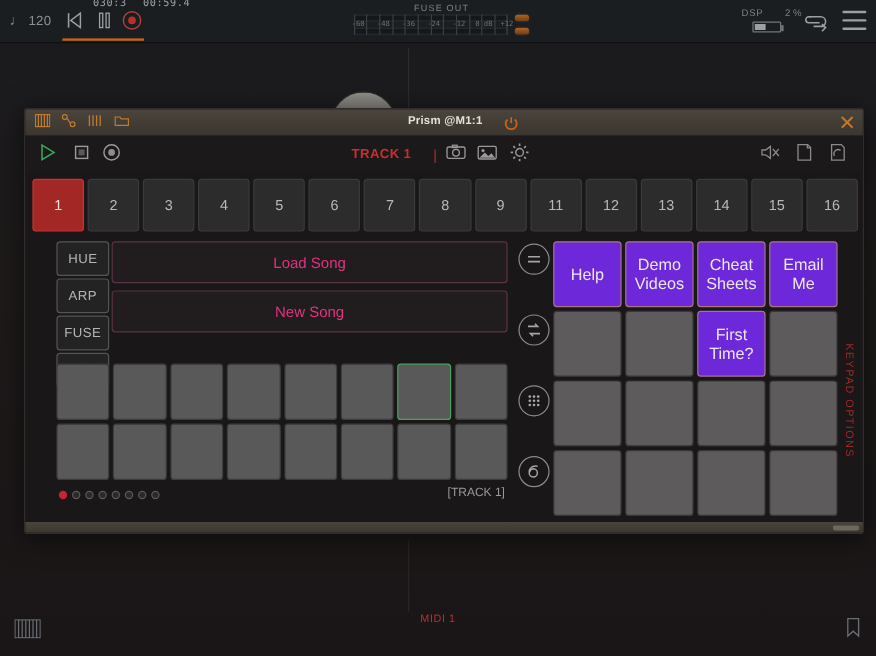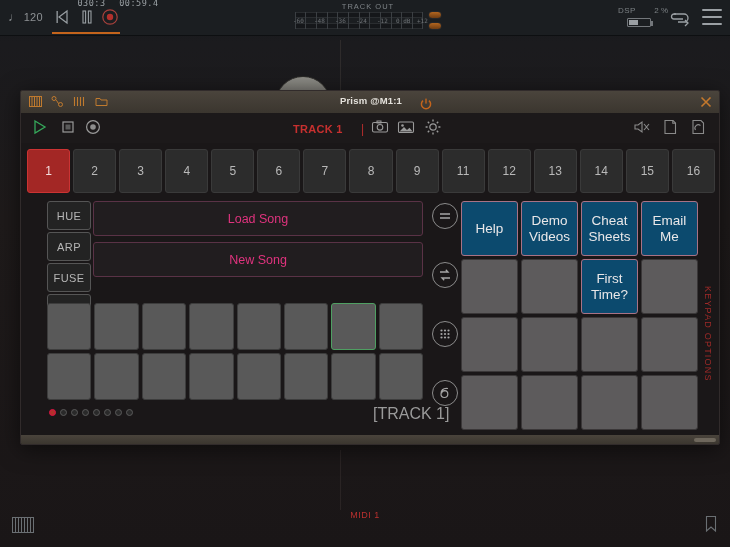--- a/index.html
+++ b/index.html
@@ -114,29 +114,29 @@
   .lpads { position:absolute; left:26px; top:212px; width:376px; }
   .lpad-row { display:flex; gap:3px; margin-bottom:3px; }
   .lpad { width:44.8px; height:47px; background:#595959; border:1px solid #3d3d3d;
           border-radius:3px; cursor:pointer; }
   .lpad.sel { border:1px solid #4f9f62; }
 
   
   .dots { position:absolute; left:28px; top:318px; display:flex; gap:4px; align-items:center; }
   .dot { width:7px; height:7px; border-radius:50%; border:1px solid #5a5a5a; background:#2a2a2a; }
   .dot.on { background:#b4302c; border-color:#d14; }
-  .trackfoot { position:absolute; left:352px; top:314px; color:#9a9a9a; font-size:16px; }
+  .trackfoot { position:absolute; left:352px; top:314px; color:#9a9a9a; font-size:10px; }
 
   
   .rpads { position:absolute; left:440px; top:110px; }
   .rpad-row { display:flex; gap:3px; margin-bottom:3px; }
   .rpad { width:57px; height:55px; background:#5d5b5c; border:1px solid #3a3738; border-radius:3px;
           display:flex; align-items:center; justify-content:center; text-align:center;
           color:#e9e7e8; font-size:13.5px; line-height:1.12; cursor:pointer; padding:0 2px; }
-  .rpad.lit { background:#0c4a6e; border:1px solid #a97285; }
+  .rpad.lit { background:#6d28d9; border:1px solid #a97285; }
 
   .keypadopts { position:absolute; right:6px; top:195px; color:#9e2a28; font-size:9px;
                 letter-spacing:1.2px; writing-mode:vertical-rl; text-orientation:mixed; }
 
   .win-footer { position:absolute; left:0; bottom:0; width:700px; height:9px;
                 background:linear-gradient(180deg,#4a443c,#3b362f); }
   .resize-grip { position:absolute; right:5px; bottom:2px; width:22px; height:4px;
                  background:#6e675c; border-radius:2px; cursor:nwse-resize;}
 
   
@@ -182,21 +182,21 @@
       <div class="tp-btn tp-rec">
         <svg width="20" height="20" viewBox="0 0 20 20">
             <circle cx="10" cy="10" r="7.2" fill="none" stroke="#a8413c" stroke-width="1.2"></circle>
             <circle cx="10" cy="10" r="3.2" fill="#b4302c"></circle>
           </svg>
       </div>
       <div class="tp-underline"></div>
     </div>
 
     <div class="meterbox">
-      <div class="meter-title">TRACK OUT</div>
+      <div class="meter-title">FUSE OUT</div>
       <div class="meter-row r1"></div>
       <div class="meter-row r2"></div>
       <div class="meter-ticks">
         <div class="mt" style="left:0px"></div>
           <div class="mt" style="left:10px"></div>
         <div class="mt" style="left:21px"></div>
           <div class="mt" style="left:32px"></div>
         <div class="mt" style="left:42px"></div>
           <div class="mt" style="left:53px"></div>
         <div class="mt" style="left:64px"></div>

